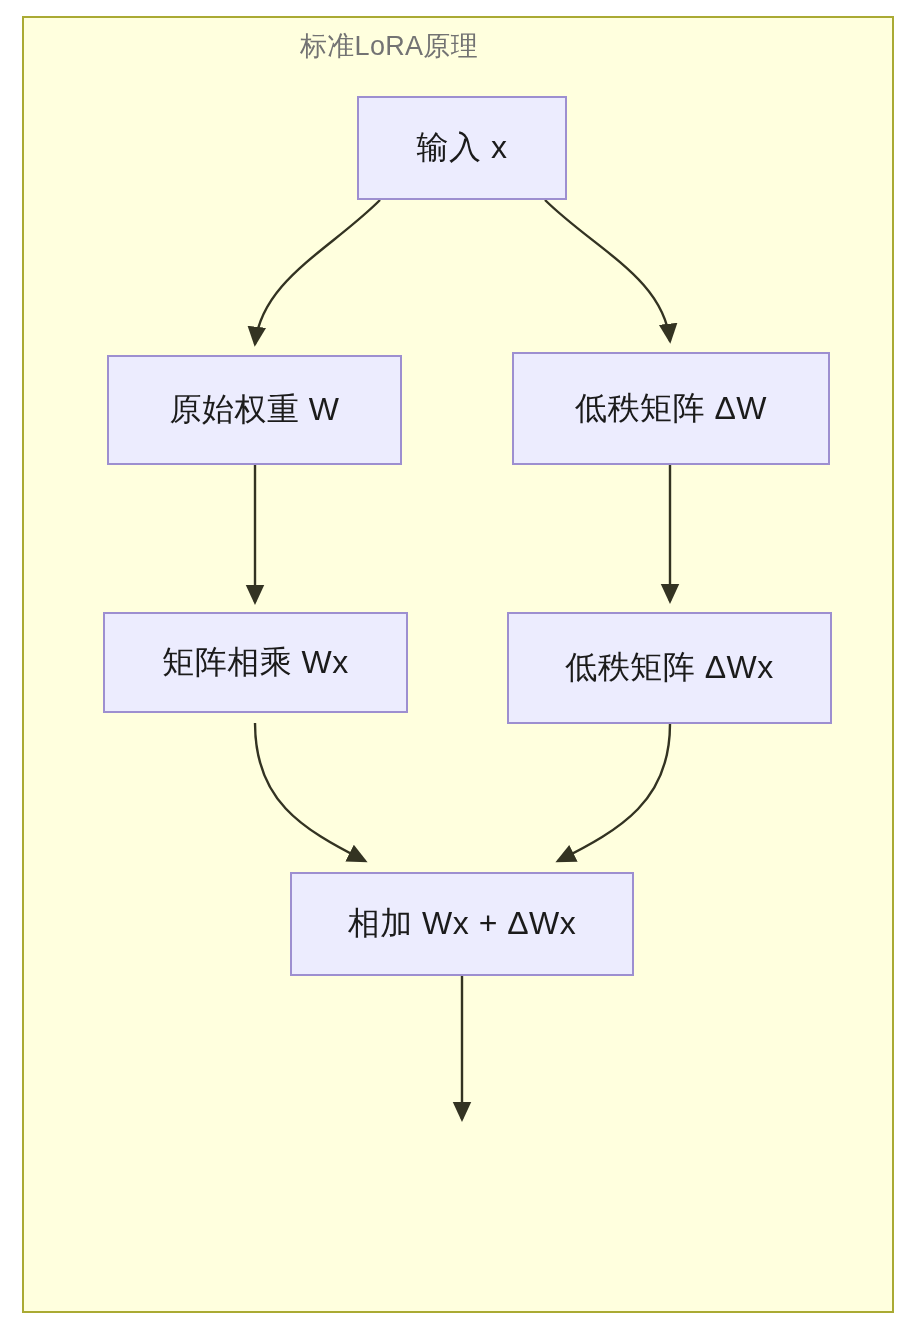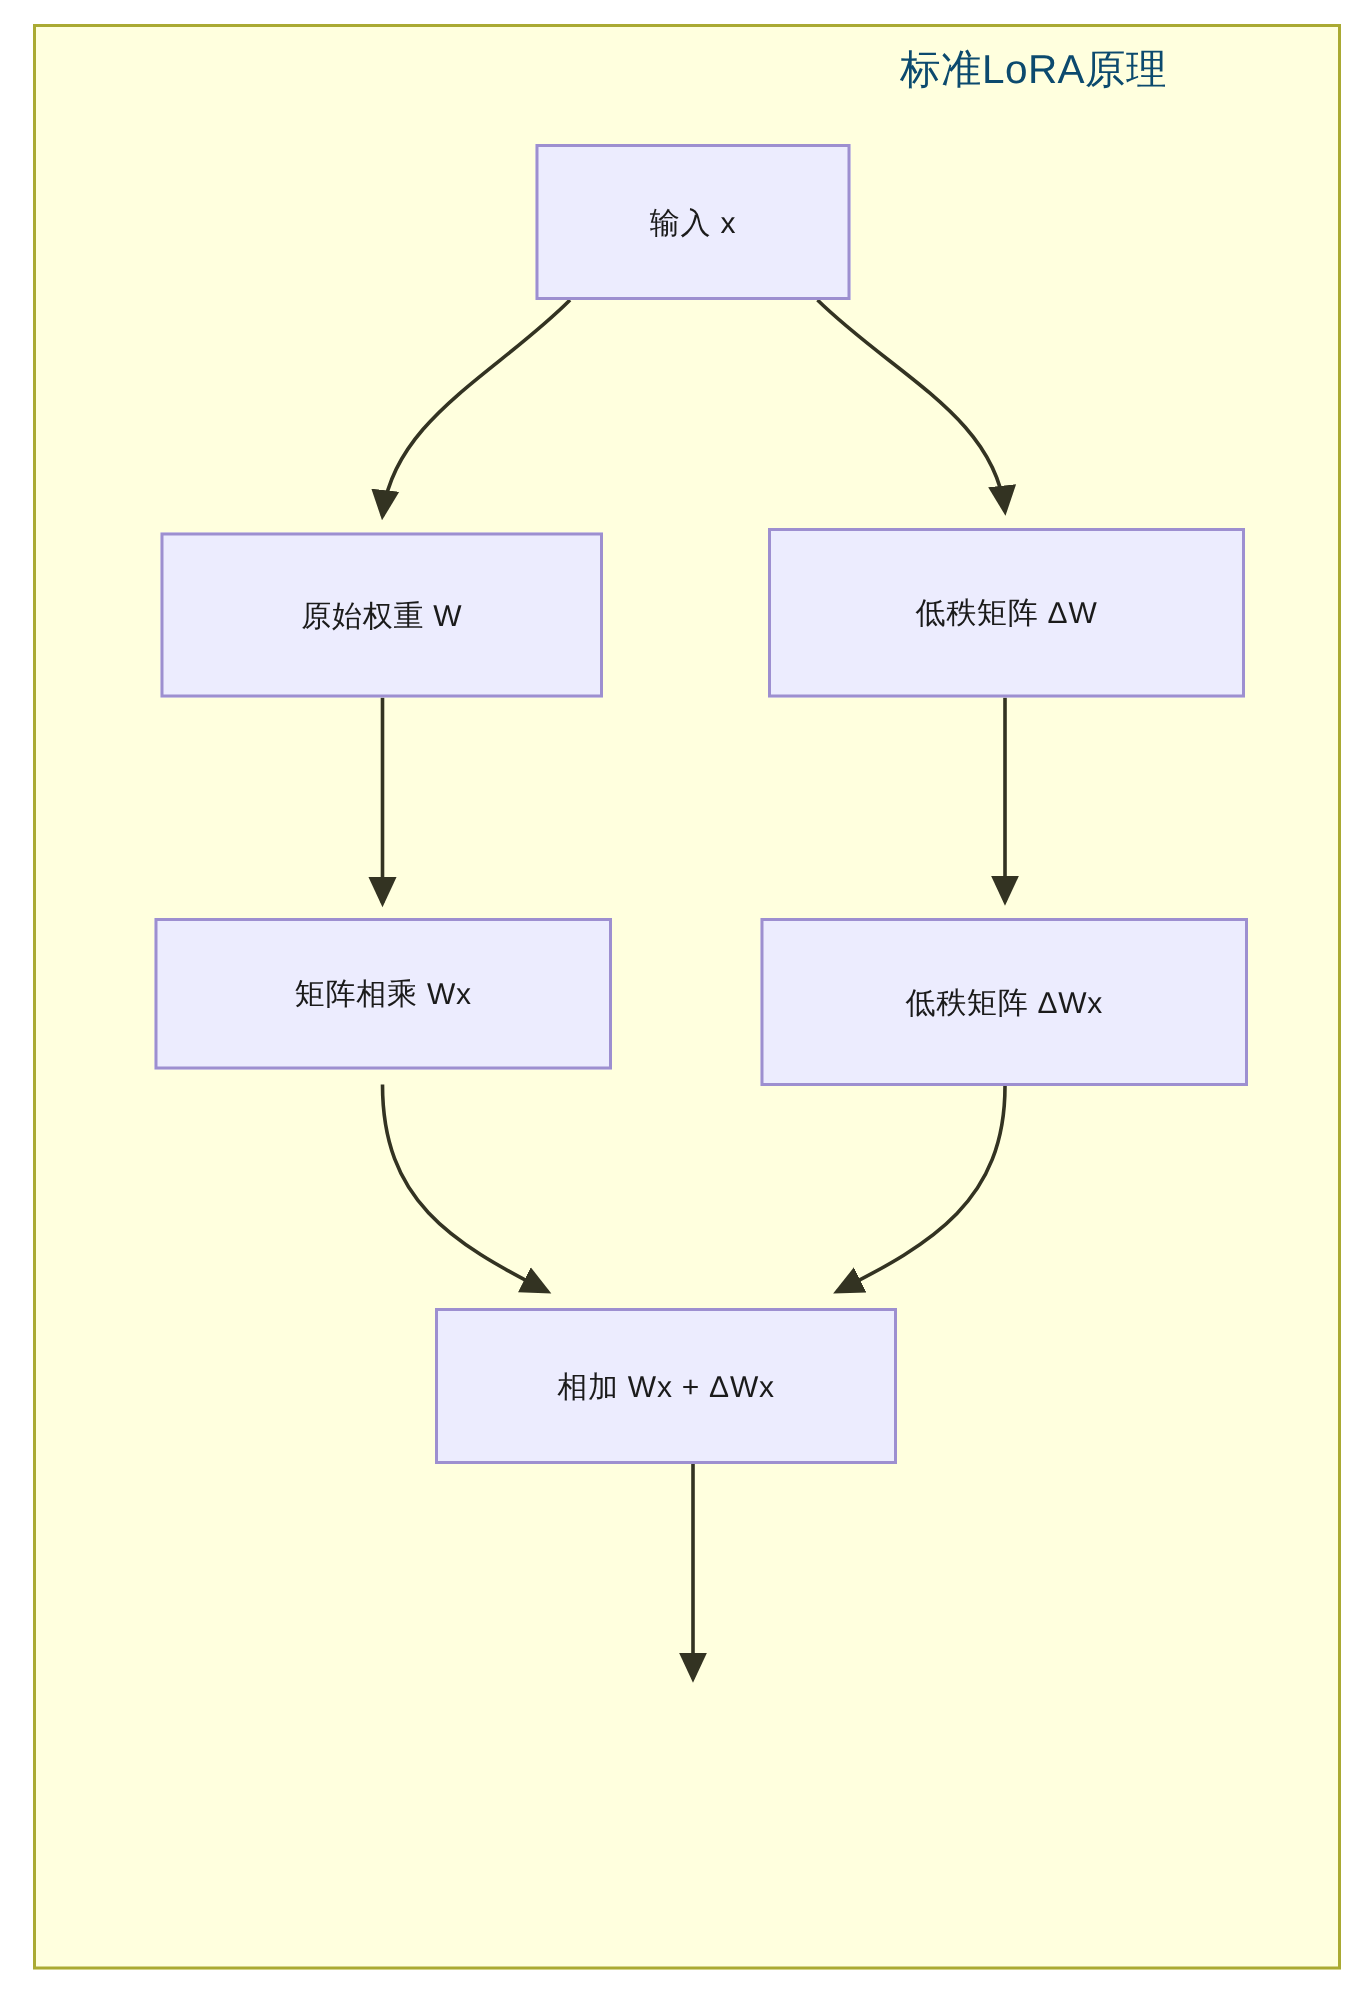--- a/index.html
+++ b/index.html
@@ -35,36 +35,36 @@
     top: 0;
     width: 914px;
     height: 1328px;
     pointer-events: none;
   }
   .diagram-title {
     position: absolute;
     left: 0;
     top: 28px;
     width: 778px;
-    text-align: right;
+    text-align: center;
     font-size: 27px;
-    color: #0c4a6e;
+    color: #737373;
     letter-spacing: 0.3px;
     font-family: "Liberation Sans", "DejaVu Sans", sans-serif;
   }
   .flow-node {
     position: absolute;
     background: #ececfe;
     border: 2px solid #9d8fd0;
     box-sizing: border-box;
     display: flex;
     align-items: center;
     justify-content: center;
     color: #1b1b1b;
-    font-size: 20px;
+    font-size: 32px;
     letter-spacing: 0.5px;
     white-space: nowrap;
     font-family: "Liberation Sans", "DejaVu Sans", sans-serif;
   }
 </style>
 </head>
 <body>
 
 <div id="diagram-root">
 
@@ -107,18 +107,18 @@
   </div>
 
   <div class="flow-node" style="left:103px; top:596px; width:305px; height:101px;margin-top:16px;">
     <span>矩阵相乘 Wx</span>
   </div>
 
   <div class="flow-node" style="left:507px; top:612px; width:325px; height:112px;">
     <span>低秩矩阵 ΔWx</span>
   </div>
 
-  <div class="flow-node" style="left:290px; top:872px; width:308px; height:104px;">
+  <div class="flow-node" style="left:290px; top:872px; width:344px; height:104px;">
     <span>相加 Wx + ΔWx</span>
   </div>
 
 
 </div>
 
 </body></html>

